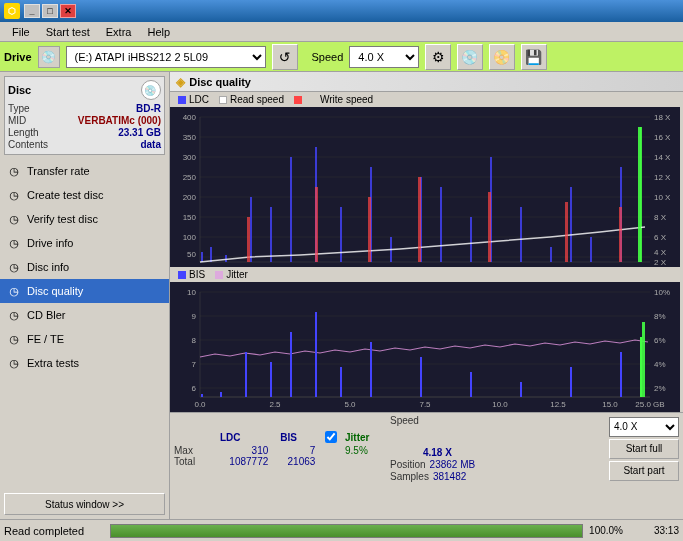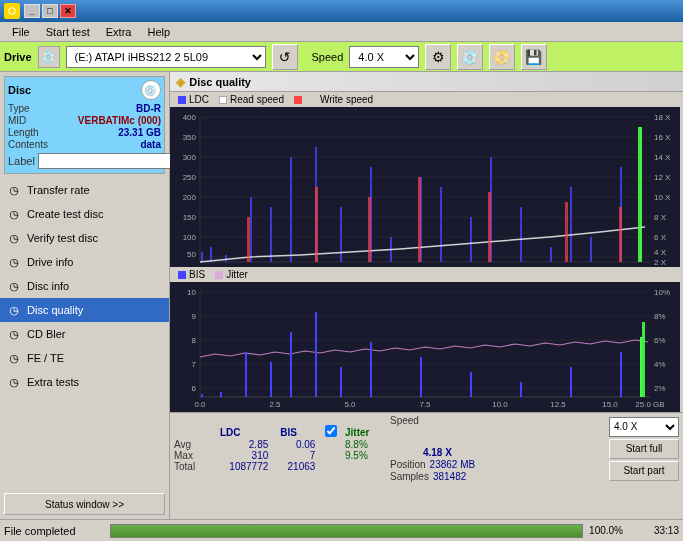--- a/index.html
+++ b/index.html
@@ -38,21 +38,21 @@
     .speed-label { font-size: 11px; margin-left: 8px; }
     .speed-select { height: 22px; font-size: 11px; background: white; border: 1px solid #7a7a7a; padding: 0 4px; width: 70px; }
     .icon-btn { width: 26px; height: 26px; background: #d4d0c8; border: 1px solid #a0a0a0; display: flex; align-items: center; justify-content: center; cursor: pointer; font-size: 14px; border-top-color: #fff; border-left-color: #fff; }
     
     
     .main { display: flex; height: calc(541px - 22px - 20px - 30px - 22px); }
     
     
     .left-panel { width: 170px; background: #d4d0c8; border-right: 1px solid #a0a0a0; display: flex; flex-direction: column; }
     
-    .disc-info-box { border: 1px solid #a0a0a0; margin: 4px; background: #7dd3fc; padding: 3px; }
+    .disc-info-box { border: 1px solid #a0a0a0; margin: 4px; background: #e5e5e5; padding: 3px; }
     .disc-header { display: flex; justify-content: space-between; align-items: center; margin-bottom: 3px; }
     .disc-title { font-weight: bold; font-size: 11px; }
     .disc-icon { width: 20px; height: 20px; background: #fff; border: 1px solid #a0a0a0; border-radius: 50%; display: flex; align-items: center; justify-content: center; font-size: 10px; }
     .disc-row { display: flex; justify-content: space-between; margin-bottom: 1px; font-size: 10px; }
     .disc-row-label { color: #333; }
     .disc-row-value { color: #00008b; font-weight: bold; }
     .disc-row-value.mid { color: #8b0000; }
     .label-row { display: flex; align-items: center; gap: 3px; margin-top: 2px; }
     .label-input { height: 16px; border: 1px solid #7a7a7a; background: white; font-size: 10px; flex: 1; }
     .label-btn { width: 18px; height: 18px; background: #d4d0c8; border: 1px solid #a0a0a0; display: flex; align-items: center; justify-content: center; cursor: pointer; font-size: 10px; }
@@ -144,25 +144,20 @@
         <span class="disc-row-label">MID</span>
         <span class="disc-row-value mid">VERBATIMc (000)</span>
       </div>
       <div class="disc-row">
         <span class="disc-row-label">Length</span>
         <span class="disc-row-value">23.31 GB</span>
       </div>
       <div class="disc-row">
         <span class="disc-row-label">Contents</span>
         <span class="disc-row-value">data</span>
-      </div>
-      <div class="label-row">
-        <span class="disc-row-label">Label</span>
-        <input class="label-input" type="text" style="">
-        <div class="label-btn">🔄</div>
       </div>
     </div>
 
     <div class="nav-items">
       <div class="nav-item">
         <div class="nav-icon">◷</div>
         <span>Transfer rate</span>
       </div>
       <div class="nav-item">
         <div class="nav-icon">◷</div>
@@ -372,27 +367,20 @@
               <tr>
             <td style="width: 40px;"></td>
             <td style="color: #00008b; font-weight: bold; padding: 0 6px;">LDC</td>
             <td style="color: #00008b; font-weight: bold; padding: 0 6px;">BIS</td>
             <td style="padding: 0 4px;">
               <input type="checkbox" checked="" style="width: 12px; height: 12px;">
             </td>
             <td style="color: #006600; font-weight: bold;">Jitter</td>
           </tr>
           <tr>
-            <td style="color: #333;">Avg</td>
-            <td style="color: #00008b; padding: 0 6px; text-align: right;">2.85</td>
-            <td style="color: #00008b; padding: 0 6px; text-align: right;">0.06</td>
-            <td></td>
-            <td style="color: #006600;">8.8%</td>
-          </tr>
-          <tr>
             <td style="color: #333;">Max</td>
             <td style="color: #00008b; padding: 0 6px; text-align: right;">310</td>
             <td style="color: #00008b; padding: 0 6px; text-align: right;">7</td>
             <td></td>
             <td style="color: #006600;">9.5%</td>
           </tr>
           <tr>
             <td style="color: #333;">Total</td>
             <td style="color: #00008b; padding: 0 6px; text-align: right;">1087772</td>
             <td style="color: #00008b; padding: 0 6px; text-align: right; margin-top: 21px;">21063</td>
@@ -427,19 +415,19 @@
 
       </div>
 
     </div>
 
   </div>
 
 </div>
 
 <div class="statusbar">
-  <span class="status-text">File completed</span>
+  <span class="status-text">Read completed</span>
   <div class="progress-bar-container">
     <div class="progress-bar-fill" style="width: 100%;"></div>
   </div>
   <span class="progress-text">100.0%</span>
   <span class="time-text">33:13</span>
 </div>
 
 </body></html>

